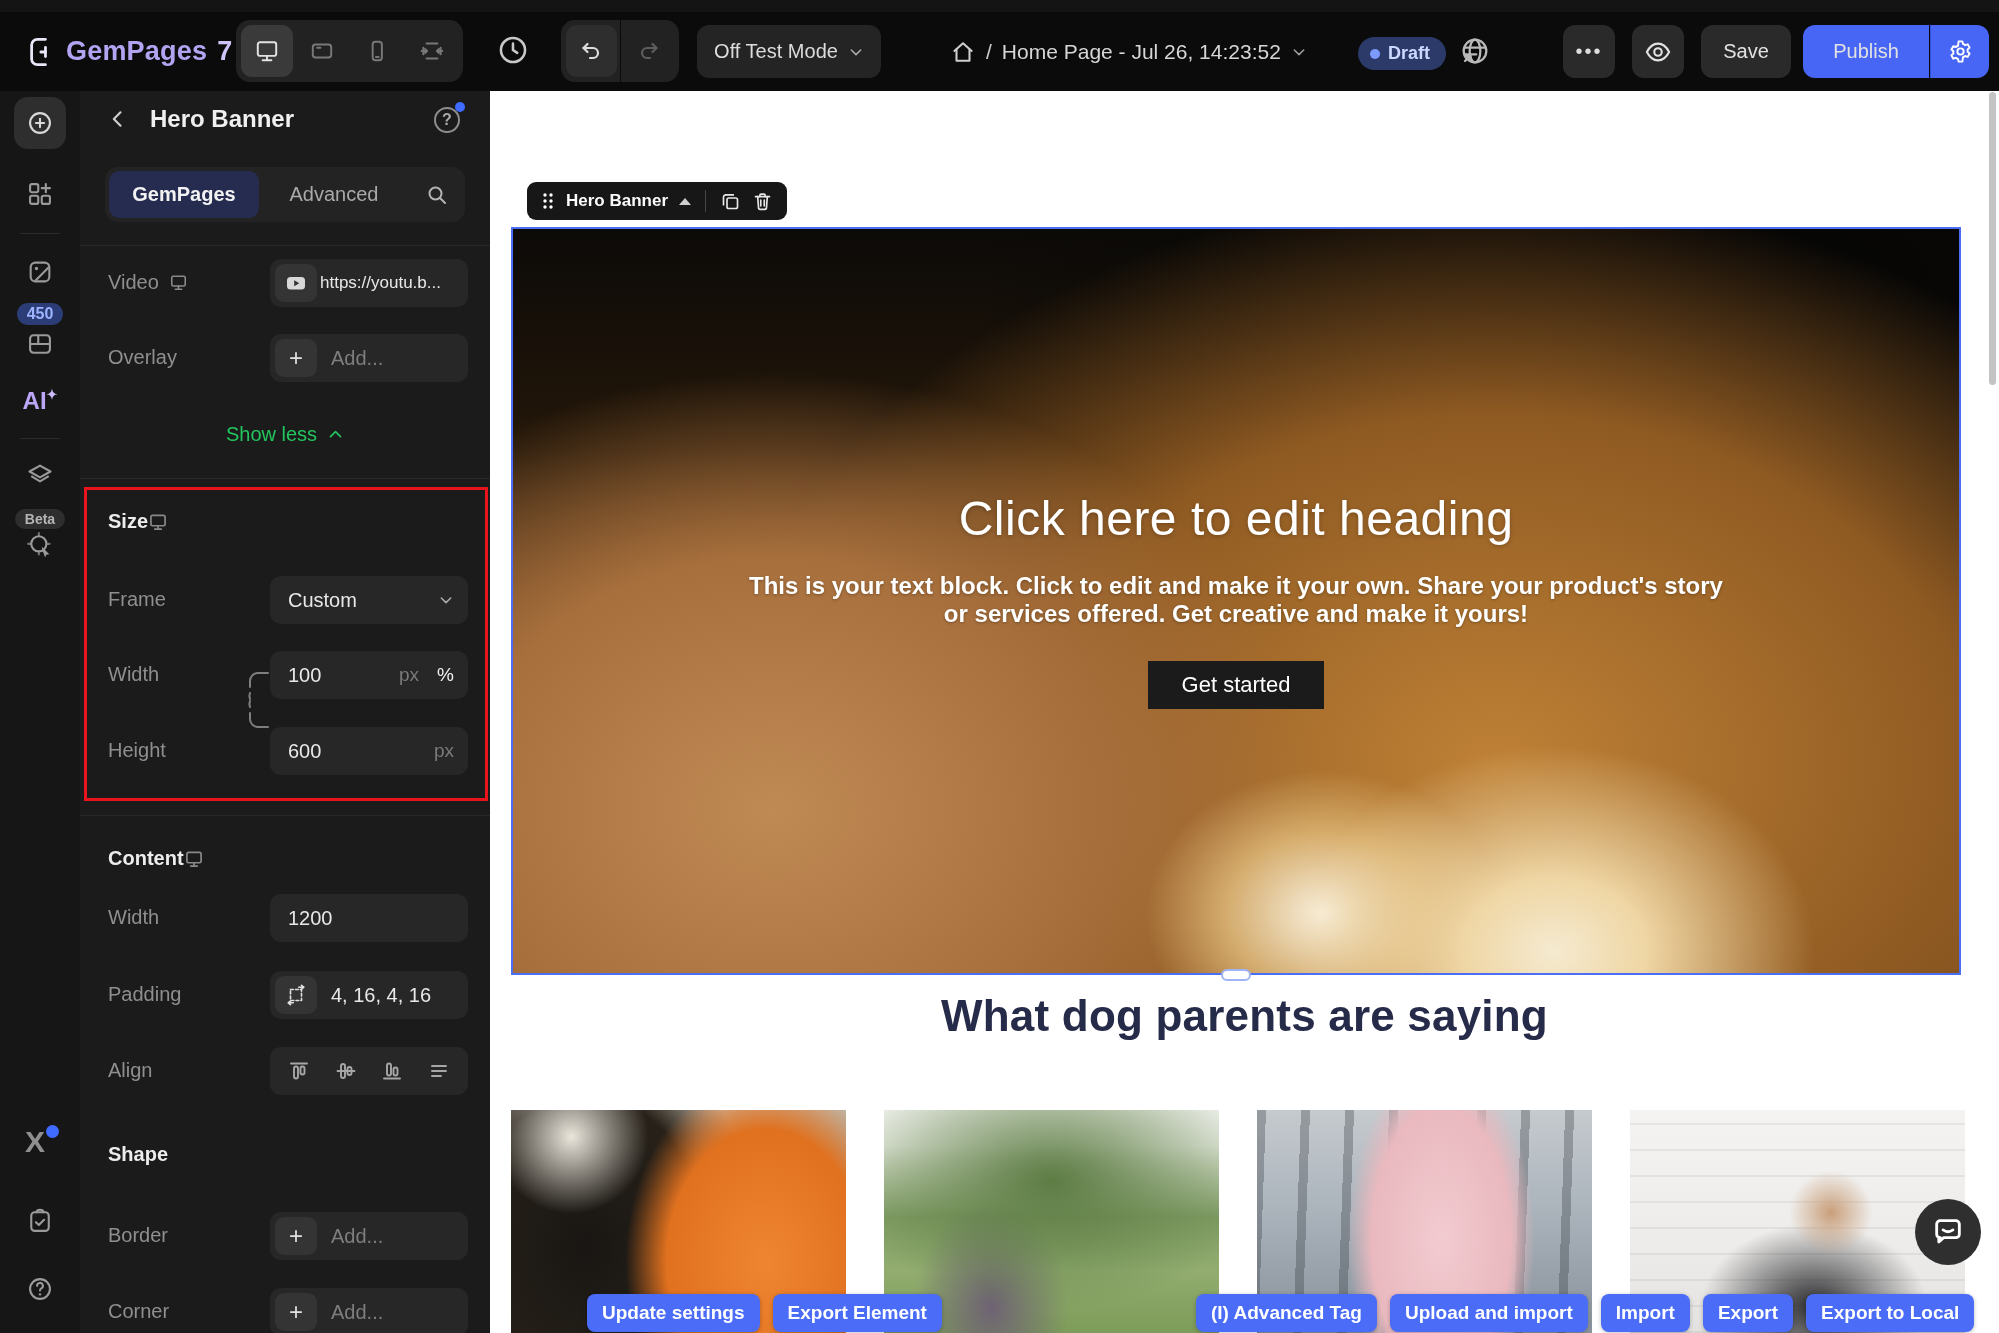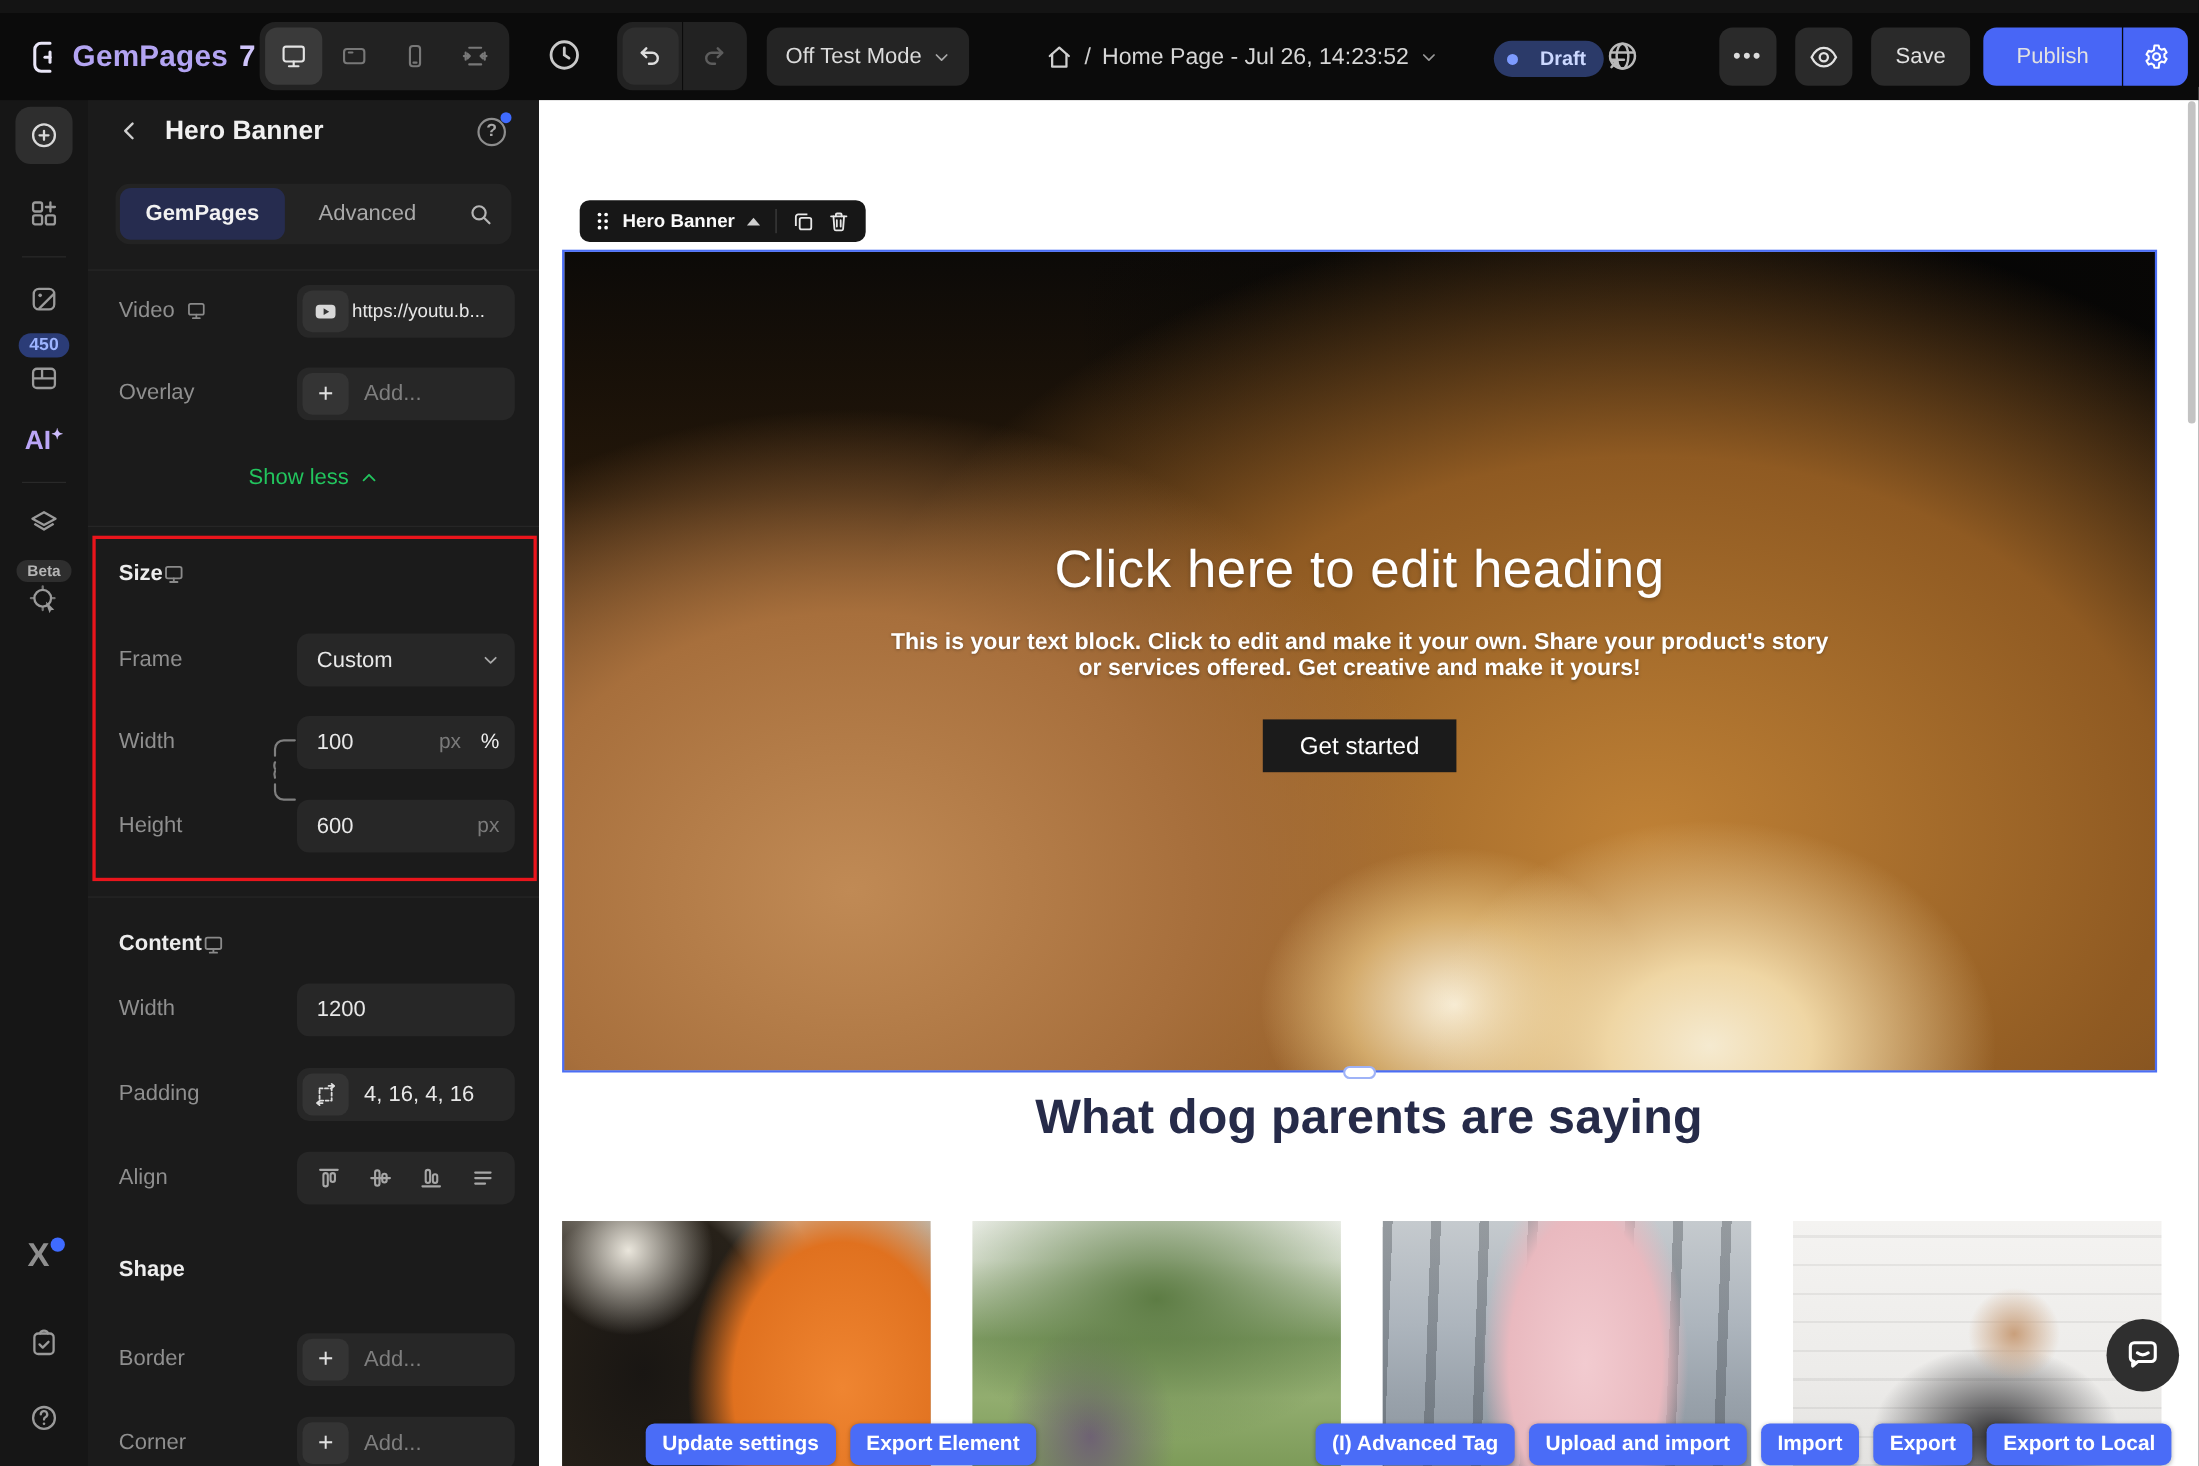--- a/index.html
+++ b/index.html
@@ -18,21 +18,21 @@
   .seg-btn.active { background:#3a3a3a; color:#e3e3e3; }
   .devices { left:236px; }
   .icon-plain { position:absolute; display:flex; align-items:center; justify-content:center; color:#c9c9c9; }
   .undo-group { left:561px; width:118px; }
   .undo-group .seg-btn { width:53px; }
   .undo-sep { width:1px; height:62px; background:#0b0b0b; margin:-5px 0; }
   .pill-btn { position:absolute; top:13px; height:53px; background:#242424; border-radius:12px; display:flex; align-items:center; justify-content:center; gap:10px; color:#dcdcdc; font-size:20px; }
   .testmode { left:697px; width:184px; }
   .crumb { position:absolute; left:950px; top:0; height:79px; display:flex; align-items:center; gap:10px; color:#d6d6d6; font-size:21px; }
   .crumb .slash { color:#cfcfcf; }
-  .draft { position:absolute; left:1358px; top:25px; height:33px; padding:0 16px 0 12px; background:#2b3a69; border-radius:17px; display:flex; align-items:center; gap:20px; color:#ccd8ff; font-size:18px; font-weight:600; }
+  .draft { position:absolute; left:1358px; top:25px; height:33px; padding:0 16px 0 12px; background:#2b3a69; border-radius:17px; display:flex; align-items:center; gap:8px; color:#ccd8ff; font-size:18px; font-weight:600; }
   .draft-dot { width:10px; height:10px; border-radius:50%; background:#7d9bff; }
   .sq-btn { position:absolute; top:13px; height:53px; border-radius:12px; background:#2a2a2a; display:flex; align-items:center; justify-content:center; color:#e2e2e2; }
   .btn-more { left:1563px; width:52px; letter-spacing:2px; font-size:20px; color:#dcdcdc; }
   .btn-eye { left:1632px; width:52px; }
   .btn-save { left:1701px; width:90px; font-size:20px; }
   .btn-publish { left:1803px; width:126px; background:#4866f6; font-size:20px; font-weight:500; border-radius:12px 0 0 12px; }
   .btn-gear { left:1930px; width:59px; background:#4866f6; border-radius:0 12px 12px 0; border-left:1px solid #3350d6; color:#fff; }
 
   
   .rail { position:absolute; left:0; top:79px; width:80px; height:1254px; background:#161616; z-index:40; }
@@ -87,21 +87,21 @@
     background:
       radial-gradient(ellipse 420px 330px at 72% 97%, #f5ead0 0%, #efd6a4 22%, rgba(216,160,80,0) 62%),
       radial-gradient(ellipse 260px 210px at 56% 92%, #f8efdb 0%, rgba(238,205,140,.65) 38%, rgba(0,0,0,0) 68%),
       radial-gradient(ellipse 700px 560px at 18% 78%, #c08a55 0%, #a76f3c 45%, rgba(80,45,15,0) 78%),
       radial-gradient(ellipse 950px 700px at 68% 72%, #bf8136 0%, #8f5a22 50%, rgba(40,22,8,0) 82%),
       radial-gradient(ellipse 900px 500px at 85% 8%, #050505 0%, #0b0906 55%, rgba(10,8,5,0) 85%),
       linear-gradient(180deg, #0c0a08 0%, #241709 30%, #6b4420 58%, #9a662c 78%, #6f441c 100%);
   }
   .hero-inner { position:absolute; left:0; top:262px; width:100%; display:flex; flex-direction:column; align-items:center; }
   .hero-h1 { color:#fff; font-size:48px; font-weight:400; letter-spacing:.5px; white-space:nowrap; text-shadow:0 1px 4px rgba(0,0,0,.25); }
-  .hero-p { margin-top:26px; text-align:center; color:#fff; font-size:21px; font-weight:700; line-height:1.16; text-shadow:0 1px 3px rgba(0,0,0,.3); }
+  .hero-p { margin-top:26px; text-align:center; color:#fff; font-size:24px; font-weight:700; line-height:1.16; text-shadow:0 1px 3px rgba(0,0,0,.3); }
   .hero-p div { white-space:nowrap; }
   .hero-cta { margin-top:33px; background:#1b1b1b; color:#fff; font-size:22px; padding:11px 34px; }
   .resize-handle { position:absolute; left:731px; top:890px; width:30px; height:12px; background:#fff; border:2px solid #9fb3f7; border-radius:7px; z-index:15; }
   .sec-heading { position:absolute; left:0; top:912px; width:1509px; text-align:center; font-size:44px; font-weight:700; color:#262b49; letter-spacing:.2px; }
   .card { position:absolute; top:1031px; width:335px; height:223px; overflow:hidden; }
   .card1 { left:21px; background:
       radial-gradient(circle 110px at 18% 12%, #eae6dc 0%, rgba(0,0,0,0) 70%),
       radial-gradient(ellipse 180px 240px at 76% 68%, #ef8531 0%, #e0711f 55%, rgba(0,0,0,0) 78%),
       radial-gradient(circle 62px at 70% 30%, #c89c7e 0%, rgba(0,0,0,0) 72%),
       radial-gradient(ellipse 220px 280px at 22% 62%, #191613 0%, #272119 55%, rgba(0,0,0,0) 80%),

